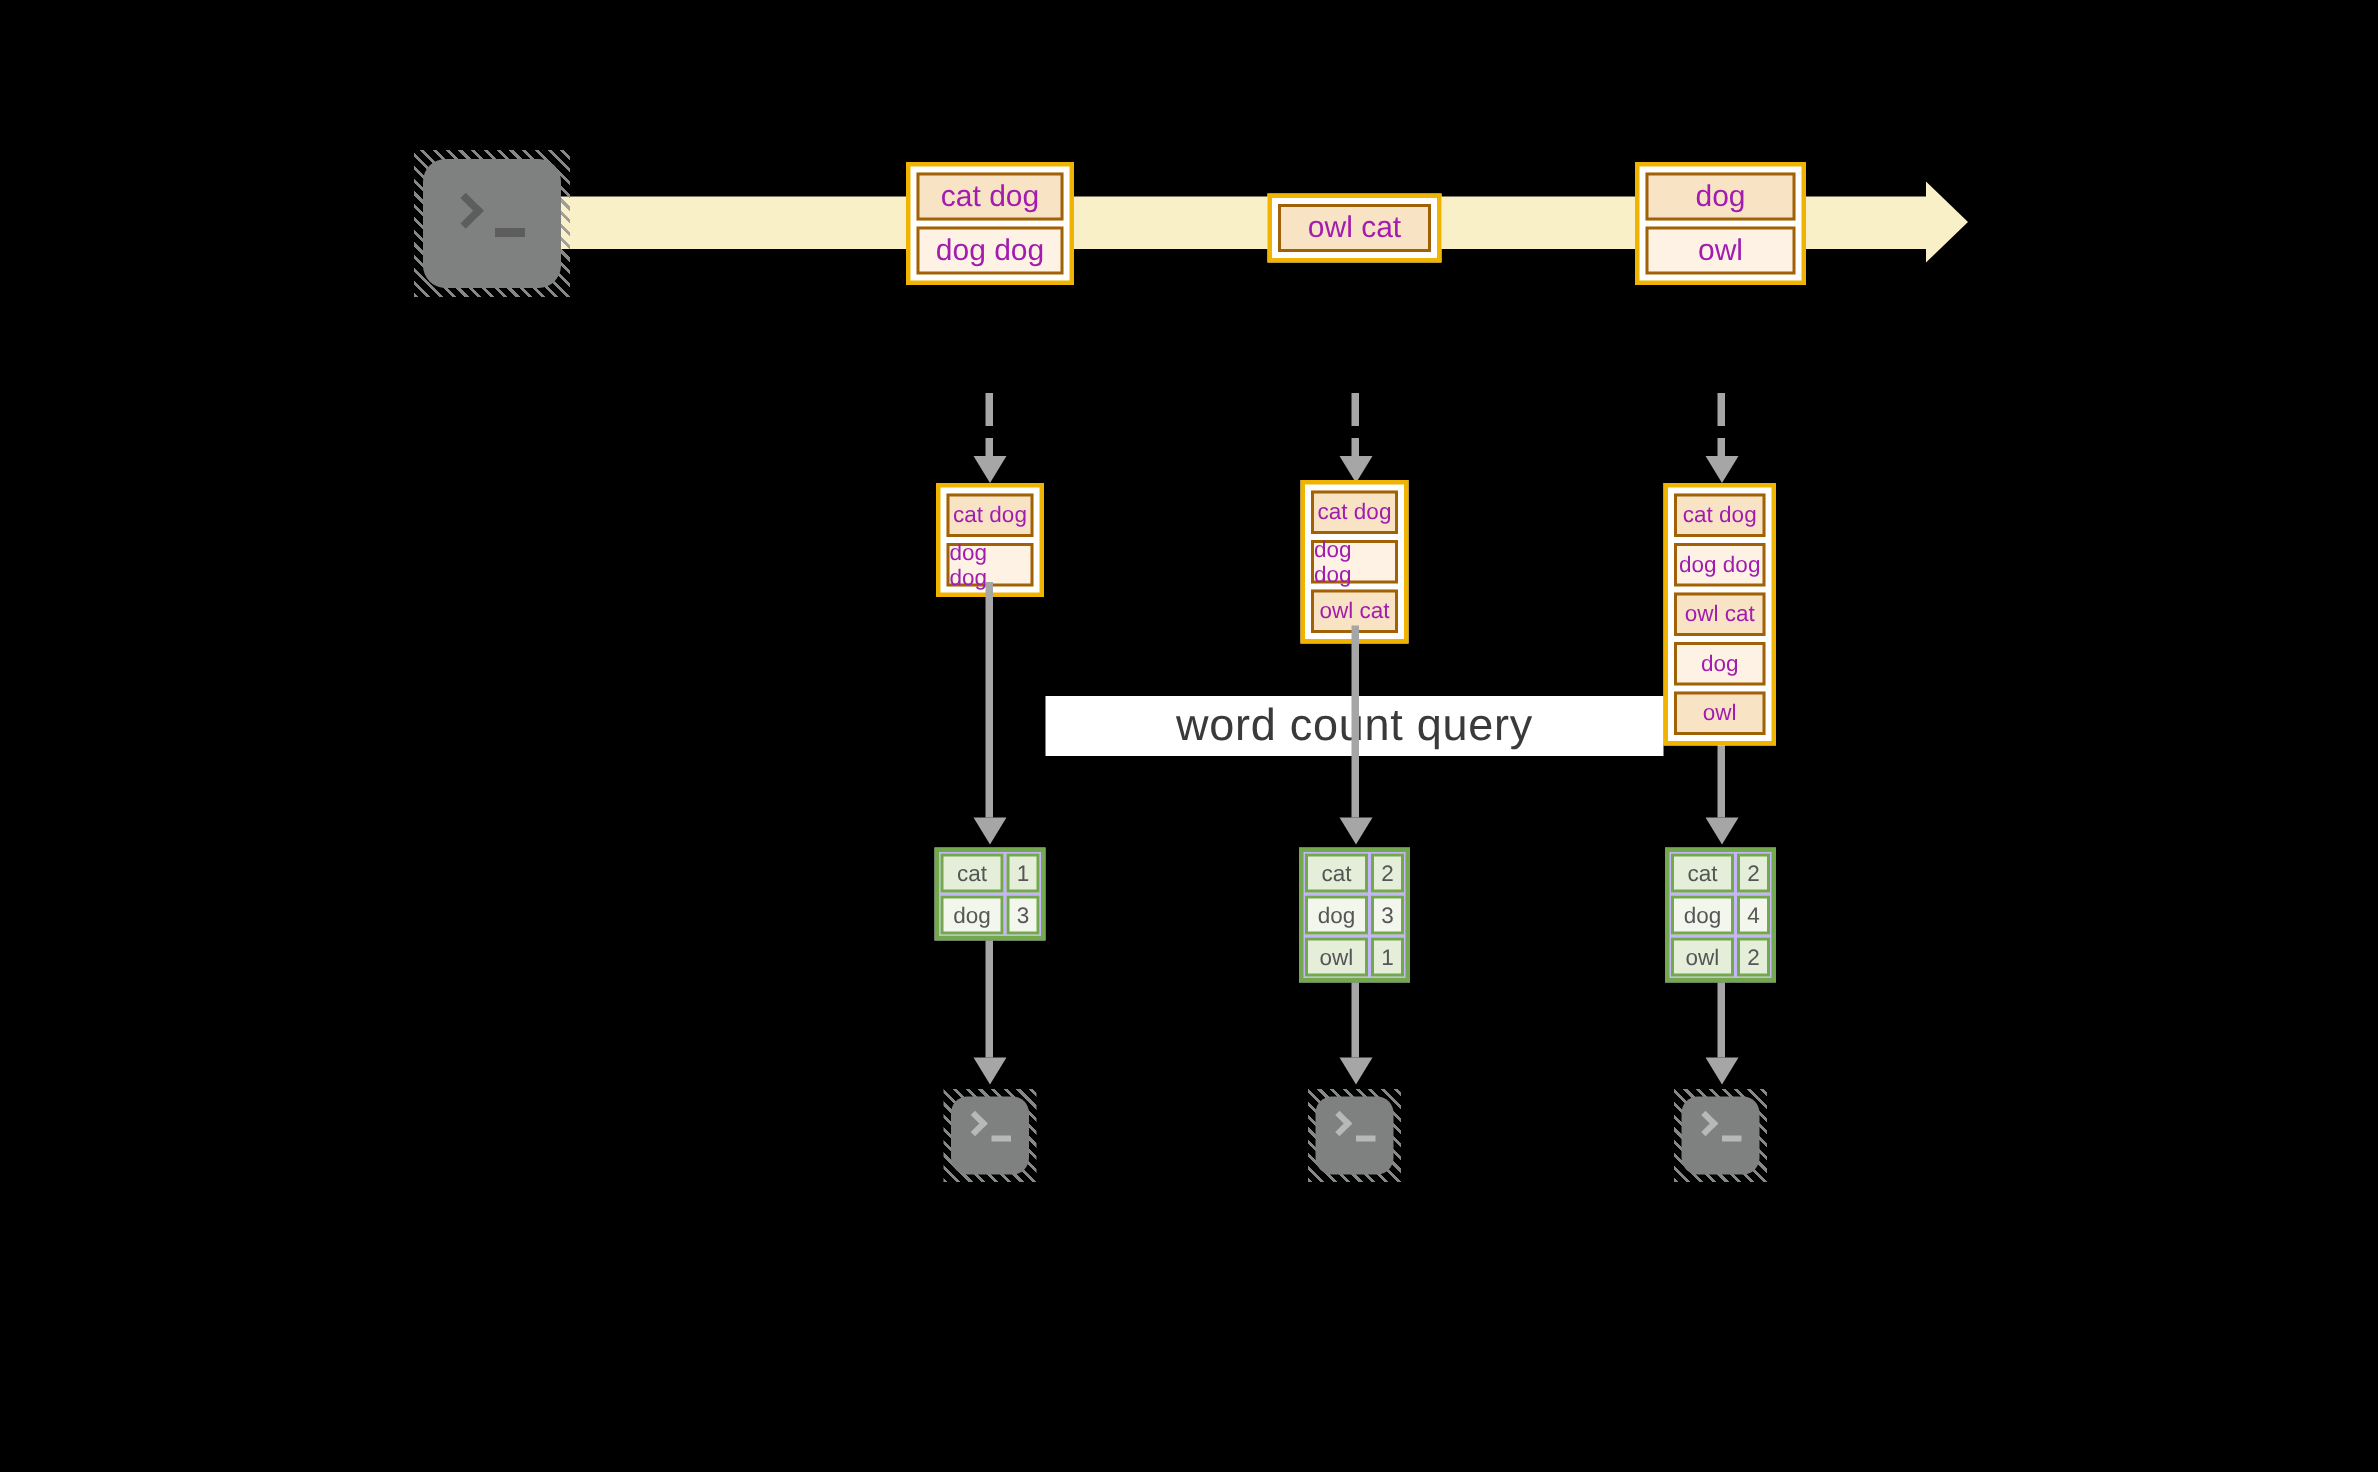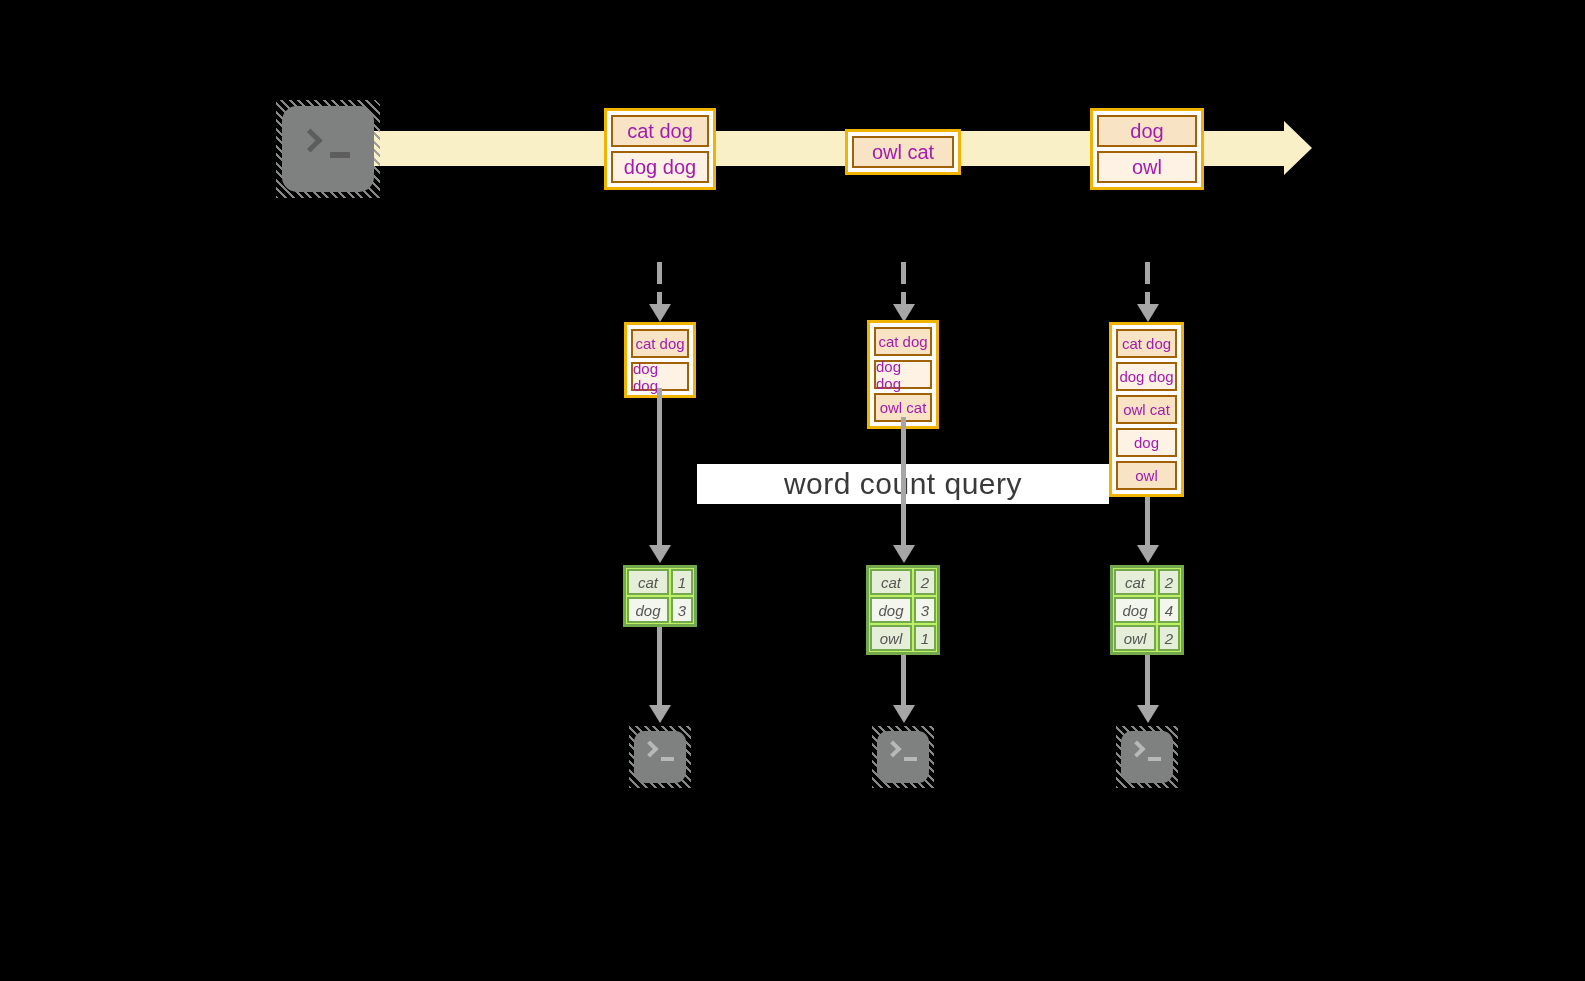--- a/index.html
+++ b/index.html
@@ -15,21 +15,21 @@
   
   .obox{background:#ffffff;border:3px solid #f0b400;z-index:2;}
   .obox .row{margin:4px;border:2px solid #a16207;display:flex;align-items:center;justify-content:center;
              color:#a21caf;}
   .trow{height:28px;font-size:20px;}
   .srow{height:25px;font-size:15px;}
   .fill-a{background:#f9e3c5;}
   .fill-b{background:#fdf2e3;}
 
   
-  .gbox{background:#bef264;border:3px solid #74a84d;z-index:2;font-style:italic;}
+  .gbox{background:#c4b5fd;border:3px solid #74a84d;z-index:2;}
   .grow{display:flex;}
   .gcell{margin:1px;border:2px solid #74a84d;height:22px;display:flex;align-items:center;justify-content:center;
          font-size:15px;color:#565656;}
   .gword{flex:1;}
   .gcount{width:18px;}
   .gfill-a{background:#e4eed9;}
   .gfill-b{background:#f2f6ed;}
 
   
   .vline{width:5px;background:#a6a6a6;}

